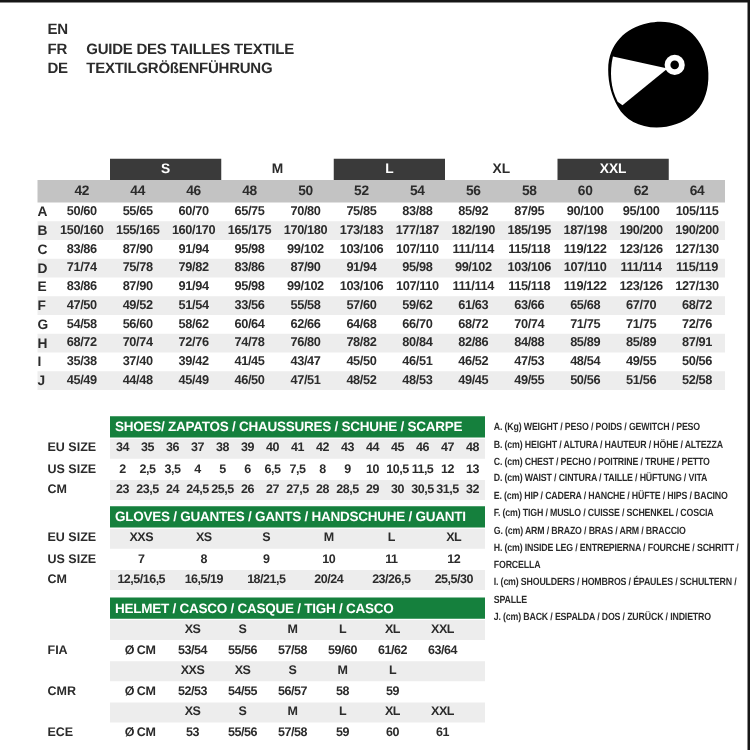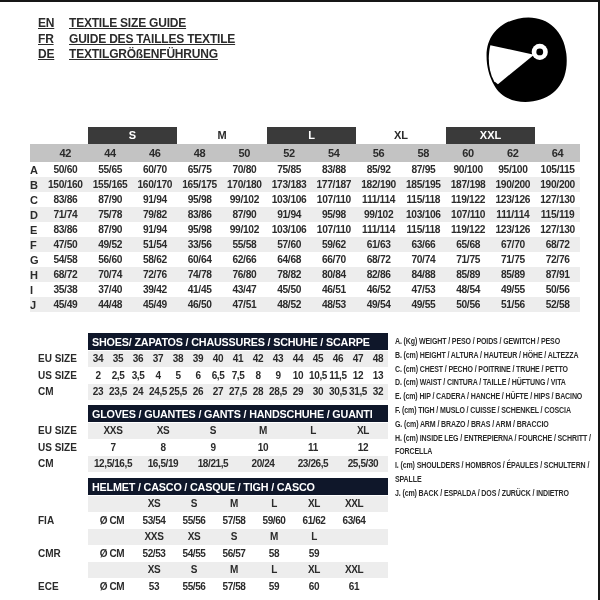--- a/index.html
+++ b/index.html
@@ -6,21 +6,21 @@
   html,body { background:#fff; }
   body { width:600px; height:600px; font-family:"Liberation Sans", sans-serif; }
   #page {
     position:relative; width:600px; height:600px; background:#fff;
     border-top:2px solid #161616; border-right:2px solid #161616;
     color:#2b2b2b; font-weight:700; overflow:hidden;
   }
 
   
   .langs { position:absolute; left:38px; top:14px; }
-  .lang-row { display:flex; font-size:12px; line-height:15.5px; letter-spacing:-0.2px;text-decoration:underline; }
+  .lang-row { display:flex; font-size:12px; line-height:15.5px; letter-spacing:-0.2px; }
   .lang-code { width:31px; }
 
   
   .icon-wrap { position:absolute; left:478px; top:10px; width:95px; height:95px; }
 
   
   .main { position:absolute; left:30px; top:124px; width:550px; }
   .mrow { display:grid; grid-template-columns:13px repeat(12,1fr); align-items:center; }
   .mrow.groups { height:18px; }
   .mrow.sizes  { height:18px; background:#c3c3c3; font-size:11px; }
@@ -28,21 +28,21 @@
   .mrow.data.stripe { background:#ededed; }
   .mcell { text-align:center; letter-spacing:-0.3px; white-space:nowrap; }
   .mlabel { text-align:left; font-size:11px; letter-spacing:0; }
   .gcell { height:17px; display:flex; align-items:center; justify-content:center; font-size:11px; }
   .gcell.dark { background:#3a3a3a; color:#fff; }
 
   
   .sub { position:absolute; left:30px; width:358px; }
   #shoes { top:331px; } #gloves { top:403px; } #helmet { top:476px; }
   .sub-bar {
-    margin-left:58px; height:17px; background:#0f172a; color:#fff;
+    margin-left:58px; height:17px; background:#15803d; color:#fff;
     font-size:10.8px; display:flex; align-items:center; padding-left:4px;
     letter-spacing:-0.2px; white-space:nowrap;
   }
   .srow { display:flex; height:16px; margin-top:0.5px; }
   .srow-label { width:58px; font-size:10px; display:flex; align-items:center; padding-left:8px; }
   .srow-band { flex:1; display:grid; align-items:center; text-align:center;
                font-size:10px; letter-spacing:-0.4px; white-space:nowrap; }
   .band-shaded { background:#ededed; }
   #shoes  .srow-band { grid-template-columns:repeat(15,1fr); }
   #gloves .srow-band { grid-template-columns:repeat(6,1fr); }
@@ -57,21 +57,20 @@
   }
 </style>
 </head>
 <body>
 
 <div id="page">
 
   <div class="langs" id="langs">
       <div class="lang-row">
         <div class="lang-code">EN</div>
-        <div class="lang-title">TEXTILE SIZE GUIDE</div>
       </div>
       <div class="lang-row">
         <div class="lang-code">FR</div>
         <div class="lang-title">GUIDE DES TAILLES TEXTILE</div>
       </div>
       <div class="lang-row">
         <div class="lang-code">DE</div>
         <div class="lang-title">TEXTILGRÖßENFÜHRUNG</div>
       </div>
     </div>
@@ -245,21 +244,21 @@
       </div>
       <div class="mrow data stripe">
         <div class="mcell mlabel">J</div>
         <div class="mcell">45/49</div>
         <div class="mcell">44/48</div>
         <div class="mcell">45/49</div>
         <div class="mcell">46/50</div>
         <div class="mcell">47/51</div>
         <div class="mcell">48/52</div>
         <div class="mcell">48/53</div>
-        <div class="mcell">49/54</div>
+        <div class="mcell">49/45</div>
         <div class="mcell">49/55</div>
         <div class="mcell">50/56</div>
         <div class="mcell">51/56</div>
         <div class="mcell">52/58</div>
       </div>
     </div>
 
   <div class="sub" id="shoes">
     <div class="sub-bar">SHOES/ ZAPATOS / CHAUSSURES / SCHUHE / SCARPE</div>
   <div class="srow">

